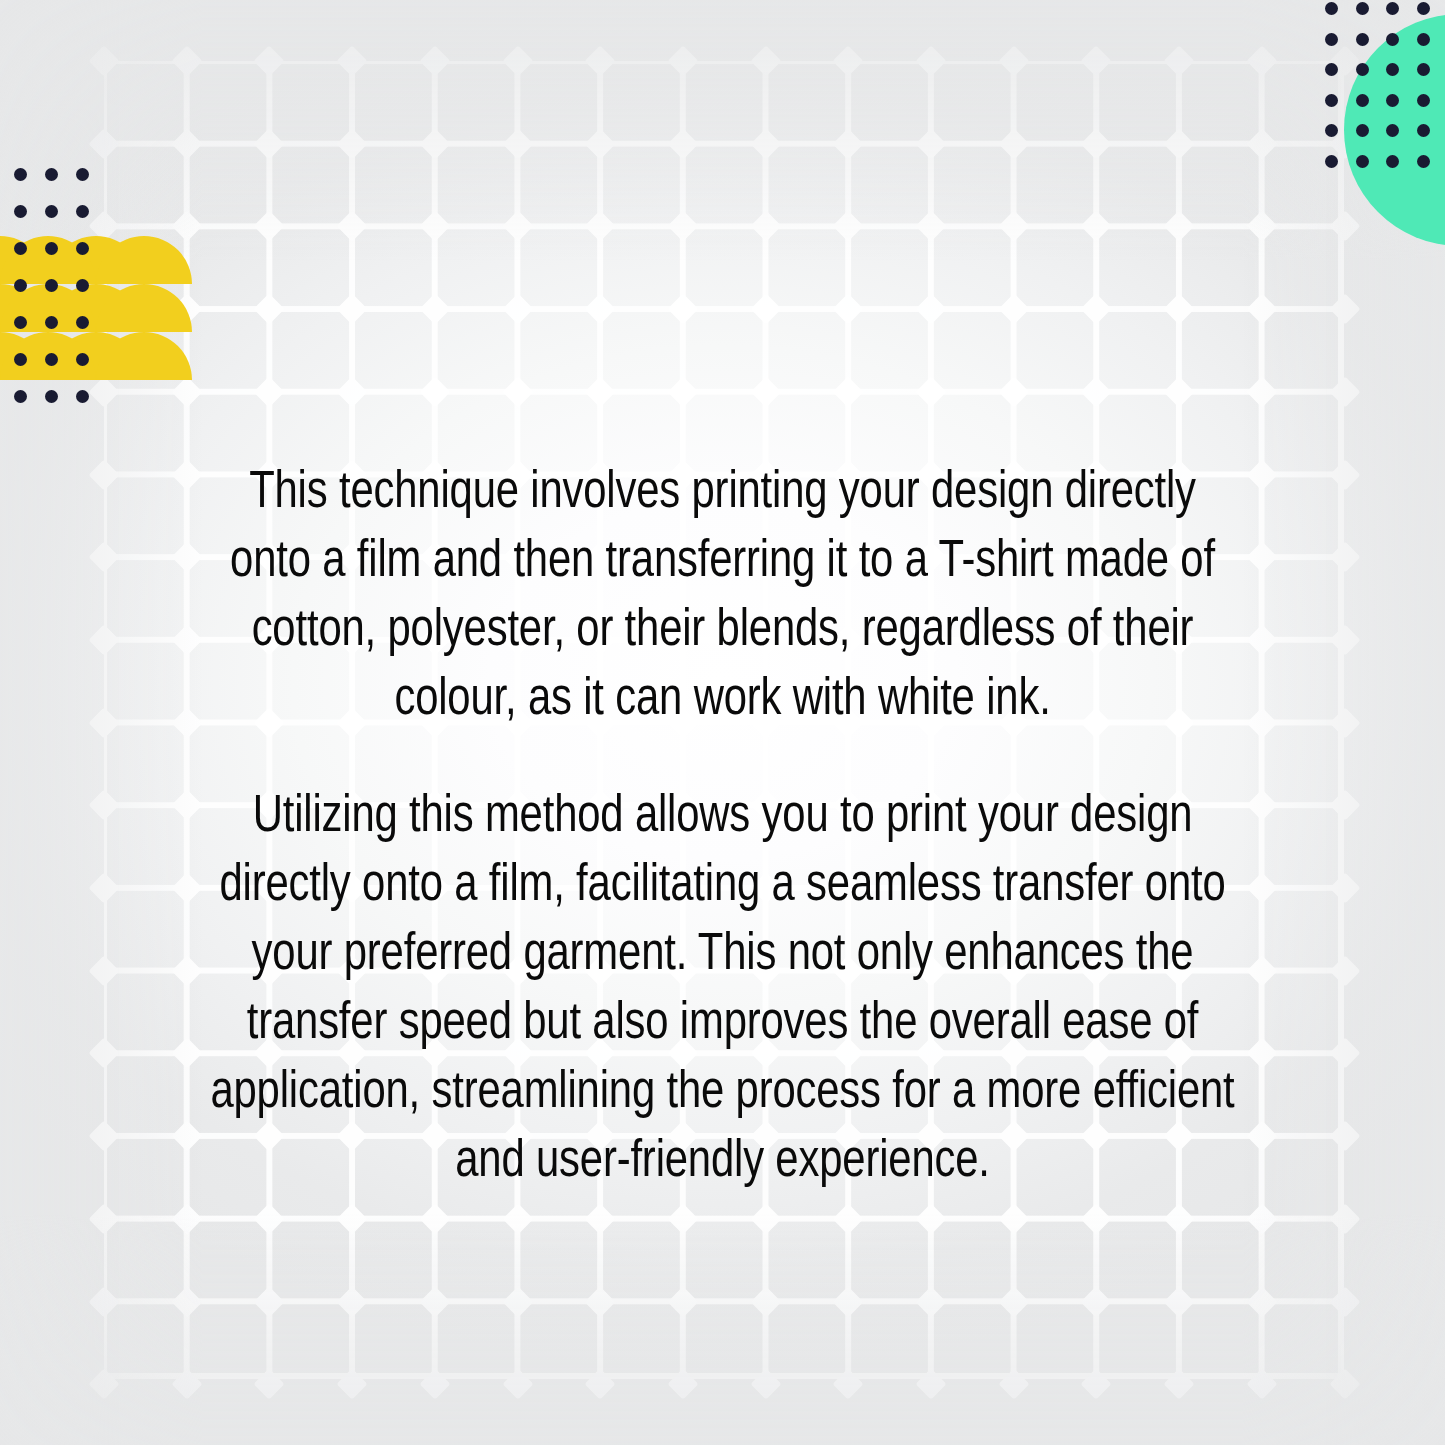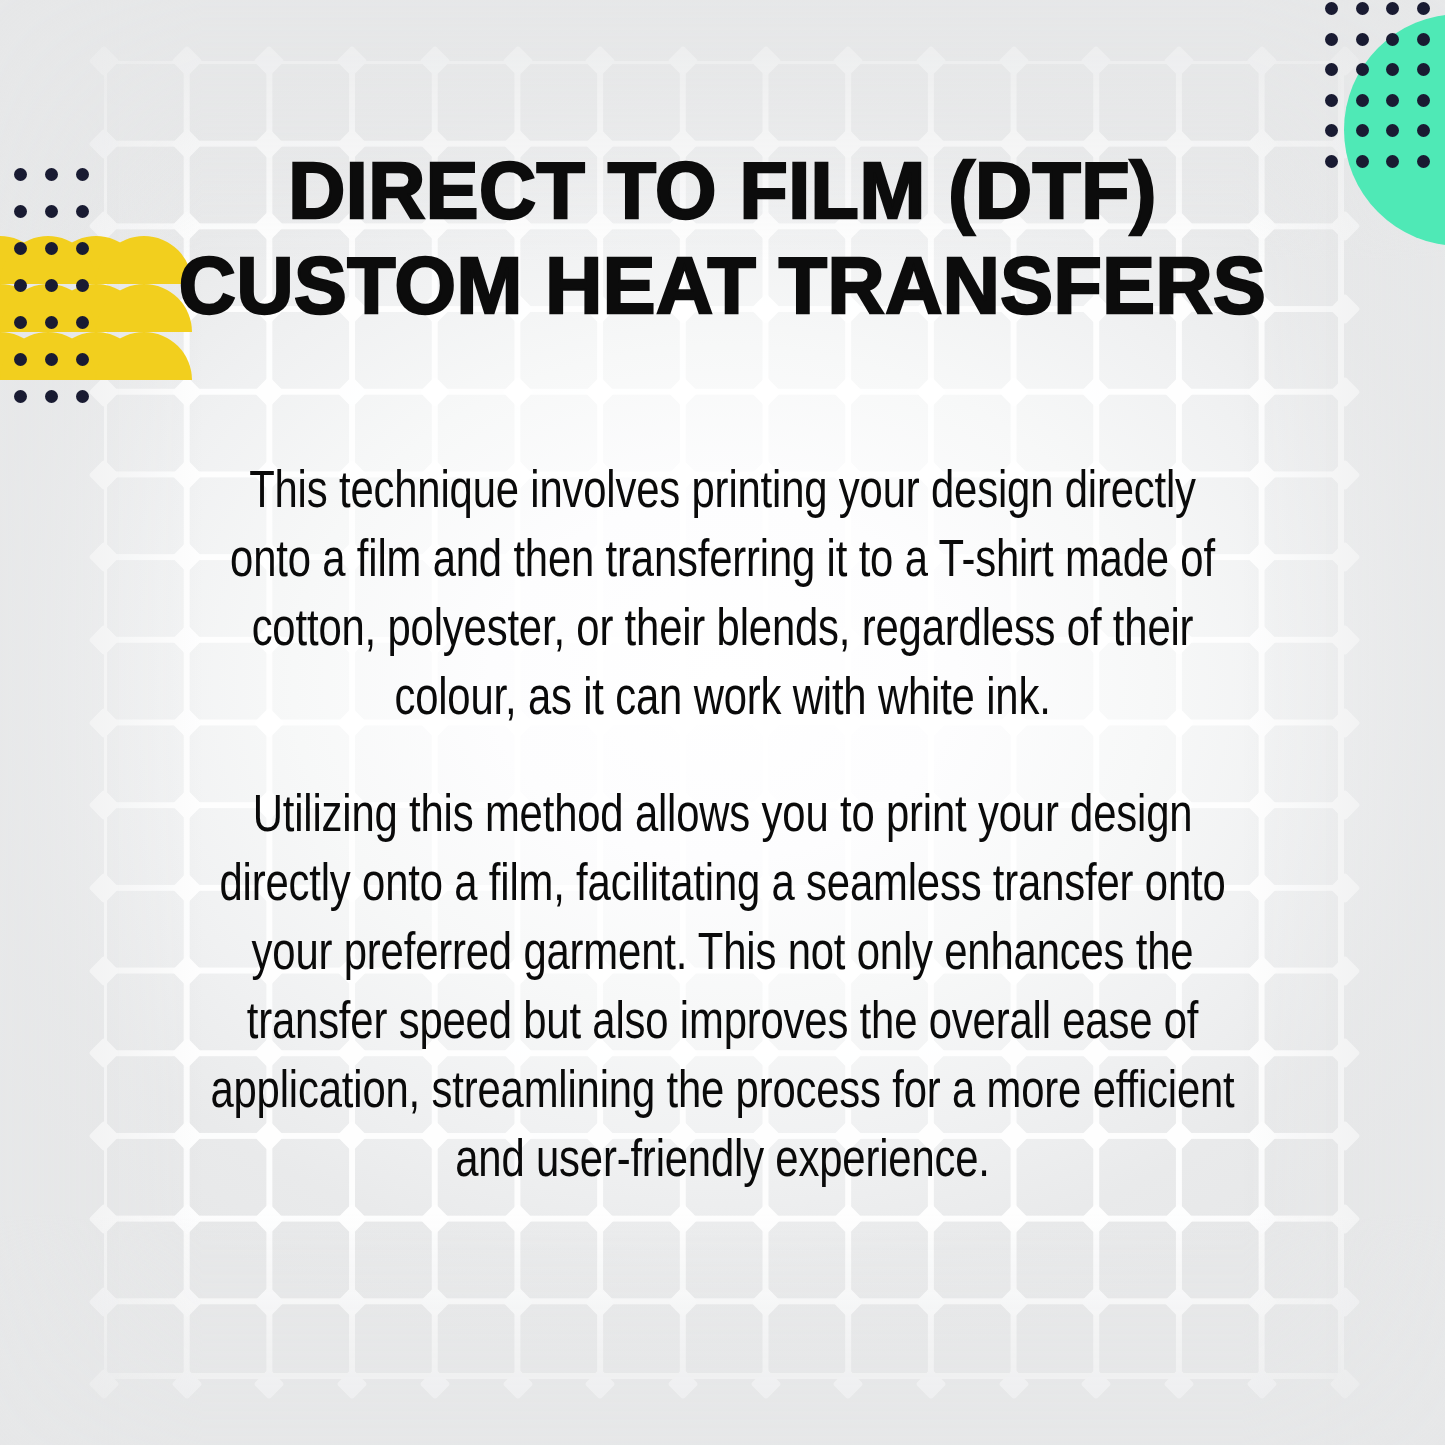--- a/index.html
+++ b/index.html
@@ -520,22 +520,20 @@
       <div class="dot" style="left: 76px; top: 316px;"></div>
       <div class="dot" style="left: 14px; top: 353px;"></div>
       <div class="dot" style="left: 45px; top: 353px;"></div>
       <div class="dot" style="left: 76px; top: 353px;"></div>
       <div class="dot" style="left: 14px; top: 390px;"></div>
       <div class="dot" style="left: 45px; top: 390px;"></div>
       <div class="dot" style="left: 76px; top: 390px;"></div>
     </div>
 
   <div class="content">
-    <h1 class="title">DIRECT TO FILM (DTF)
-CUSTOM HEAT TRANSFERS</h1>
 
     <div class="body-block">
       <p class="para">This technique involves printing your design directly onto a film and then transferring it to a T-shirt made of cotton, polyester, or their blends, regardless of their colour, as it can work with white ink.</p>
       <p class="para">Utilizing this method allows you to print your design directly onto a film, facilitating a seamless transfer onto your preferred garment. This not only enhances the transfer speed but also improves the overall ease of application, streamlining the process for a more efficient and user-friendly experience.</p>
     </div>
   </div>
 
 </div>
 
 </body></html>

